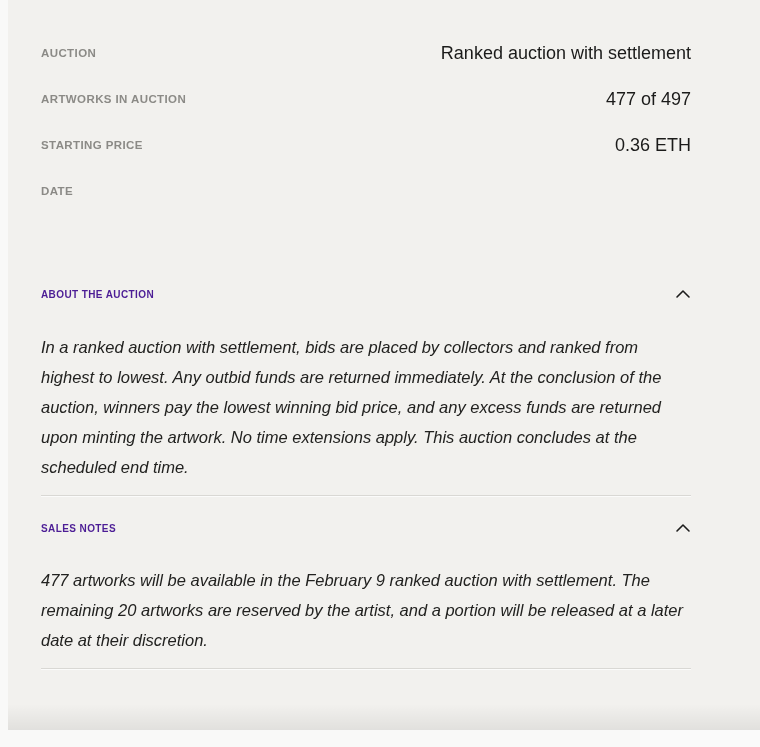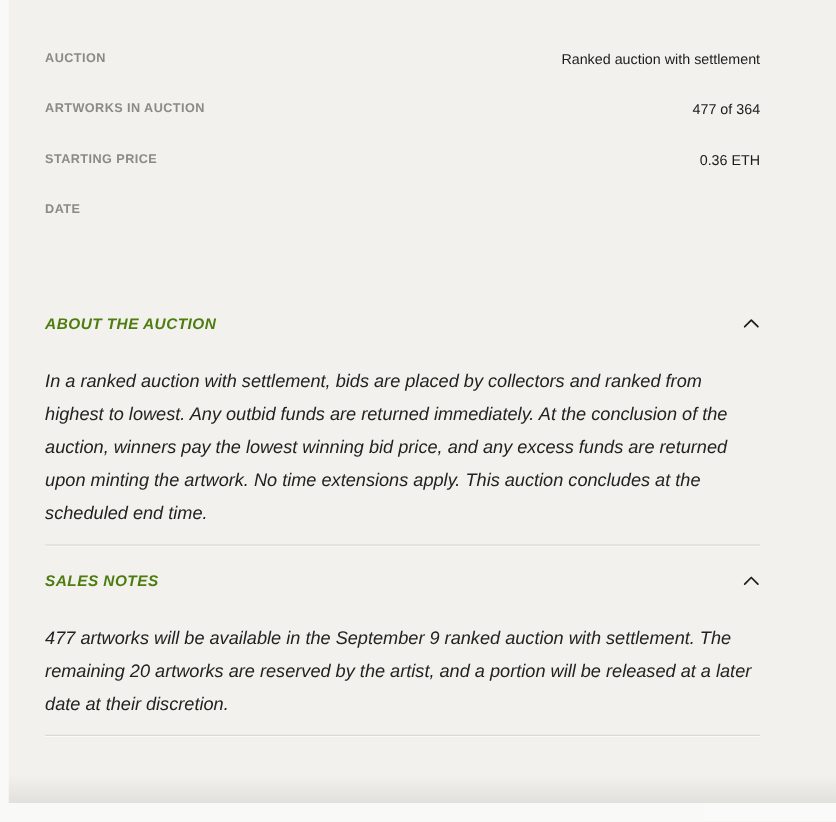--- a/index.html
+++ b/index.html
@@ -45,43 +45,42 @@
   }
   .detail-label {
     font-size: 11.5px;
     font-weight: 700;
     letter-spacing: 0.4px;
     color: #8b8a86;
     text-transform: uppercase;
     flex: 0 0 auto;
   }
   .detail-value {
-    font-size: 13px;
+    font-size: 18px;
     color: #1b1b1a;
     text-align: right;
     flex: 1 1 auto;
     white-space: nowrap;
   }
   
   .section-about { margin-top: 73px; }
   .section-sales { margin-top: 25px; }
   .section-header {
     display: flex;
     align-items: center;
     justify-content: space-between;
     cursor: pointer;
     height: 14px;
   }
   .section-title {
-    font-size: 14px;
+    font-size: 10px;
     font-weight: 700;
     letter-spacing: 0.4px;
-    color: #4d7c0f;
+    color: #4c1d95;
     text-transform: uppercase;
-    font-style: italic;
   }
   .chevron {
     width: 16px;
     height: 10px;
     display: inline-block;
     flex: 0 0 auto;
   }
   .chevron svg { display: block; }
   .section-body {
     margin-top: 31px;
@@ -107,21 +106,21 @@
   <div class="panel">
     <div class="content">
 
       <div class="details">
         <div class="detail-row">
           <span class="detail-label">AUCTION</span>
           <span class="detail-value">Ranked auction with settlement</span>
         </div>
         <div class="detail-row">
           <span class="detail-label">ARTWORKS IN AUCTION</span>
-          <span class="detail-value">477 of 364</span>
+          <span class="detail-value">477 of 497</span>
         </div>
         <div class="detail-row">
           <span class="detail-label">STARTING PRICE</span>
           <span class="detail-value">0.36 ETH</span>
         </div>
         <div class="detail-row">
           <span class="detail-label">DATE</span>
         </div>
       </div>
 
@@ -140,19 +139,19 @@
 
       <div class="section section-sales">
         <div class="section-header">
           <span class="section-title">SALES NOTES</span>
           <span class="chevron">
             <svg width="16" height="10" viewBox="0 0 16 10">
               <polyline points="2,8 8,2 14,8" fill="none" stroke="#1d1d1c" stroke-width="1.6" stroke-linecap="round" stroke-linejoin="round"></polyline>
             </svg>
           </span>
         </div>
-        <p class="section-body">477 artworks will be available in the September 9 ranked auction with settlement. The remaining 20 artworks are reserved by the artist, and a portion will be released at a later date at their discretion.</p>
+        <p class="section-body">477 artworks will be available in the February 9 ranked auction with settlement. The remaining 20 artworks are reserved by the artist, and a portion will be released at a later date at their discretion.</p>
         <hr class="divider">
       </div>
 
     </div>
   </div>
 </div>
 
 </body></html>

